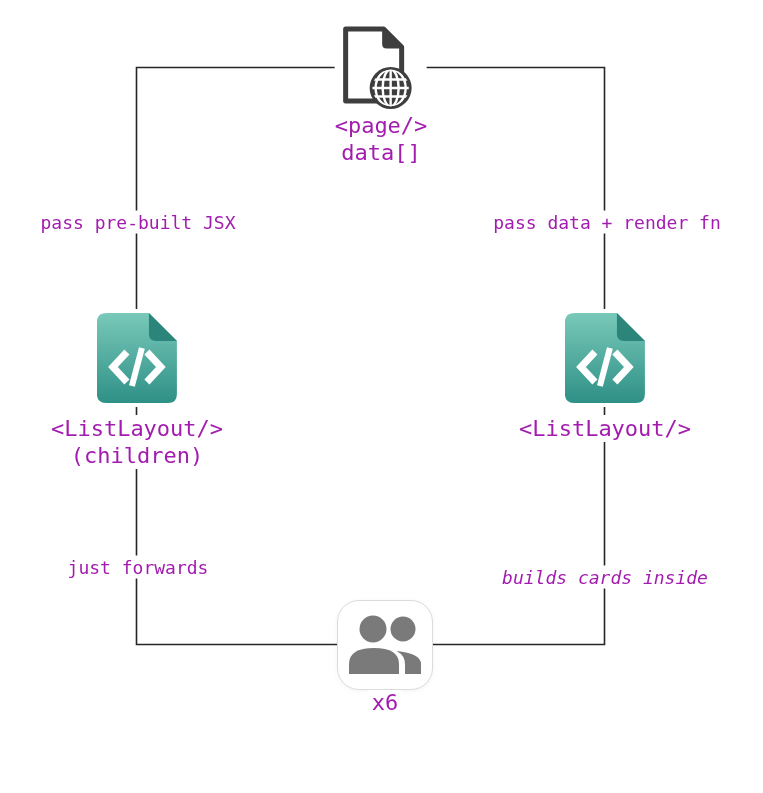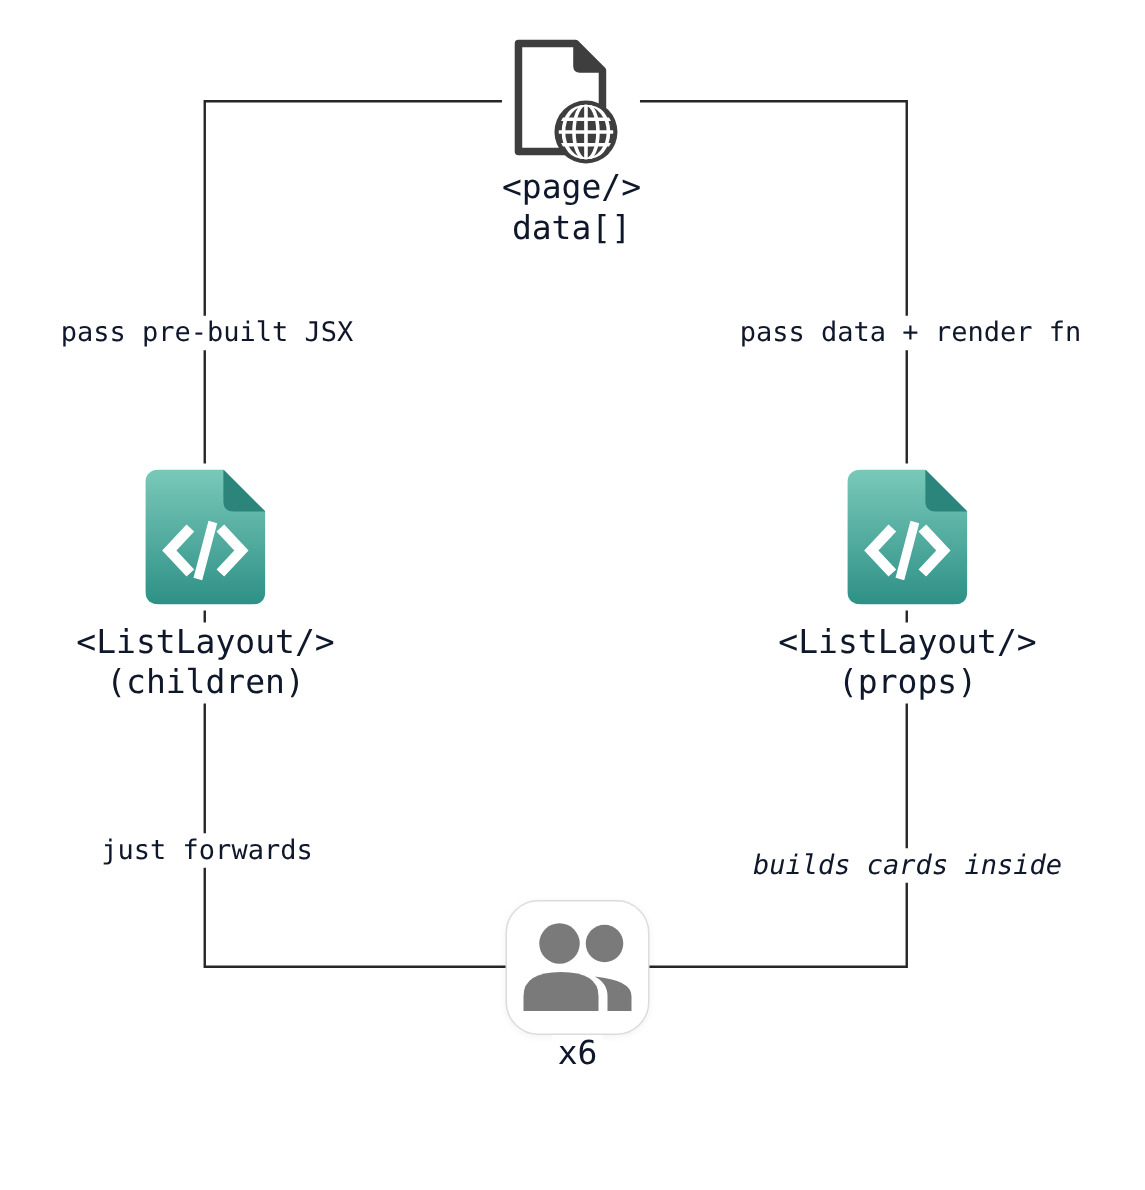--- a/index.html
+++ b/index.html
@@ -1,18 +1,18 @@
 <!DOCTYPE html>
 <html><head>
 <meta charset="utf-8">
 <style>
   html,body{margin:0;padding:0;background:#ffffff;}
   .canvas{
     position:relative;width:754px;height:793px;background:#ffffff;overflow:hidden;
-    font-family:"DejaVu Sans Mono","Liberation Mono",monospace;color:#0f172a;
+    font-family:"DejaVu Sans Mono","Liberation Mono",monospace;color:#a21caf;
   }
   .wires{position:absolute;left:0;top:0;z-index:0;}
   .node{position:absolute;display:flex;flex-direction:column;align-items:center;transform:translateX(-50%);z-index:2;}
   .iconpad{background:#ffffff;display:flex;align-items:center;justify-content:center;}
   .node-title{font-size:22px;line-height:27px;white-space:pre;background:#ffffff;padding:0 4px;text-align:center;}
   .node-sub{font-size:22px;line-height:27px;white-space:pre;background:#ffffff;padding:0 4px;text-align:left;}
   .node-sub.small{font-size:22px;line-height:26px;}
   .edge-label{
     position:absolute;transform:translate(-50%,-50%);z-index:3;
     background:#ffffff;padding:1px 5px;font-size:18px;white-space:pre;
@@ -88,21 +88,20 @@
         <path d="M10,0 H52 L80,28 V81 Q80,90 71,90 H10 Q0,90 0,81 V9 Q0,0 10,0 Z" fill="url(#tealgrad2)"></path>
         <path d="M52,0 L80,28 H59 Q52,28 52,21 Z" fill="#2b857b"></path>
         <g stroke="#ffffff" fill="none">
           <polyline points="30,39 16,54 30,69" stroke-width="7"></polyline>
           <polyline points="50,39 64,54 50,69" stroke-width="7"></polyline>
           <line x1="45" y1="35" x2="35" y2="73" stroke-width="6"></line>
         </g>
       </svg>
     </div>
     <div class="node-title" style="margin-top:8px;">&lt;ListLayout/&gt;</div>
-    <div class="node-sub">(props)</div>
   </div>
 
   <div class="node" style="left:385px;top:600px;">
     <div class="usercard-box">
       <svg width="76" height="66" viewBox="0 0 76 66" fill="#7a7a7a">
         <circle cx="26" cy="17" r="13.5"></circle>
         <circle cx="56" cy="17" r="12.5"></circle>
         <path d="M2,62 V52 Q2,36 27,36 Q52,36 52,52 V62 Z"></path>
         <path d="M58,62 V52 Q58,43.5 49.5,39 Q74,41.5 74,52 V62 Z"></path>
       </svg>

